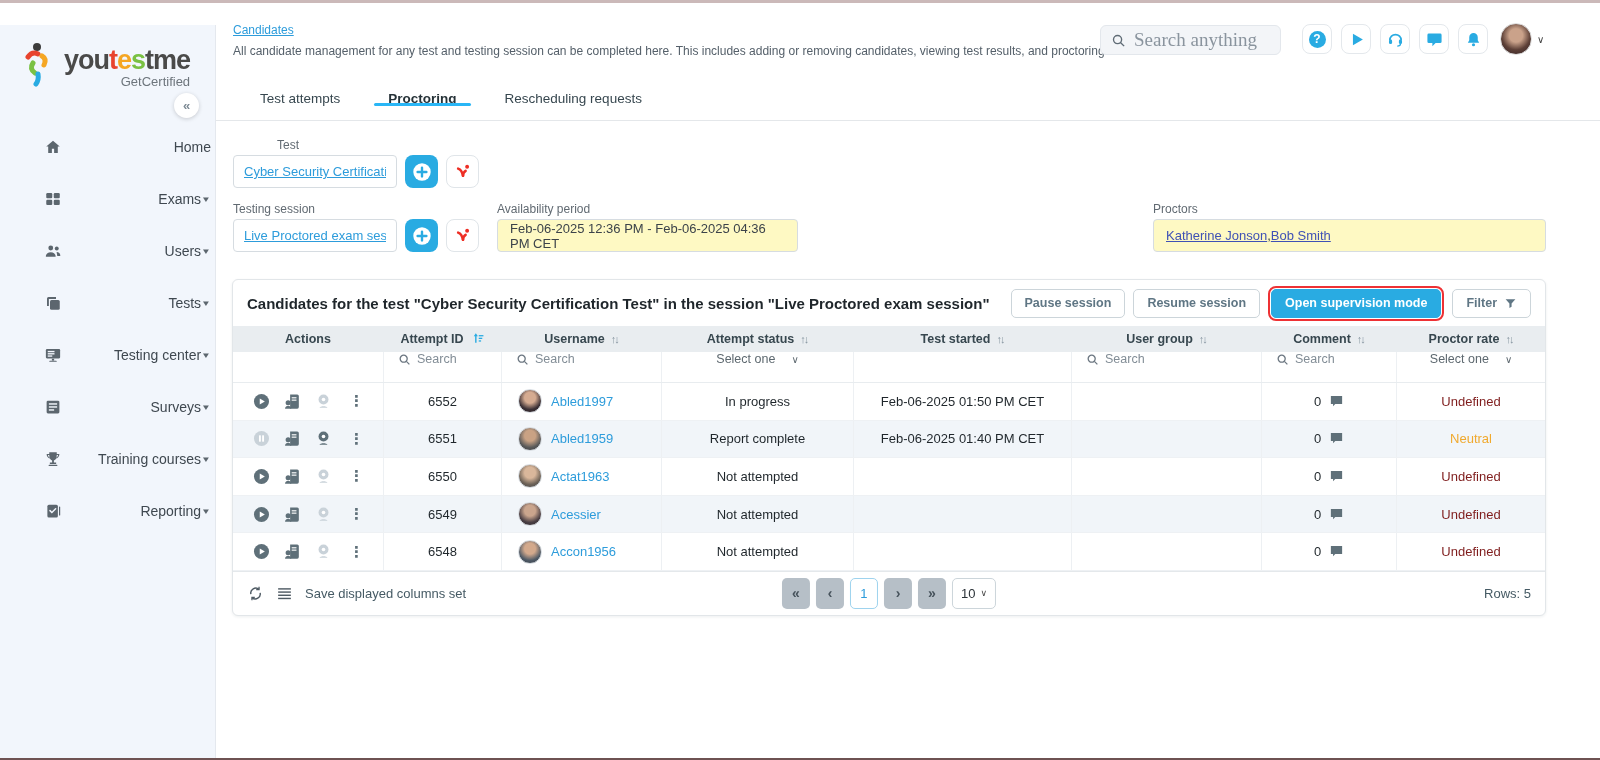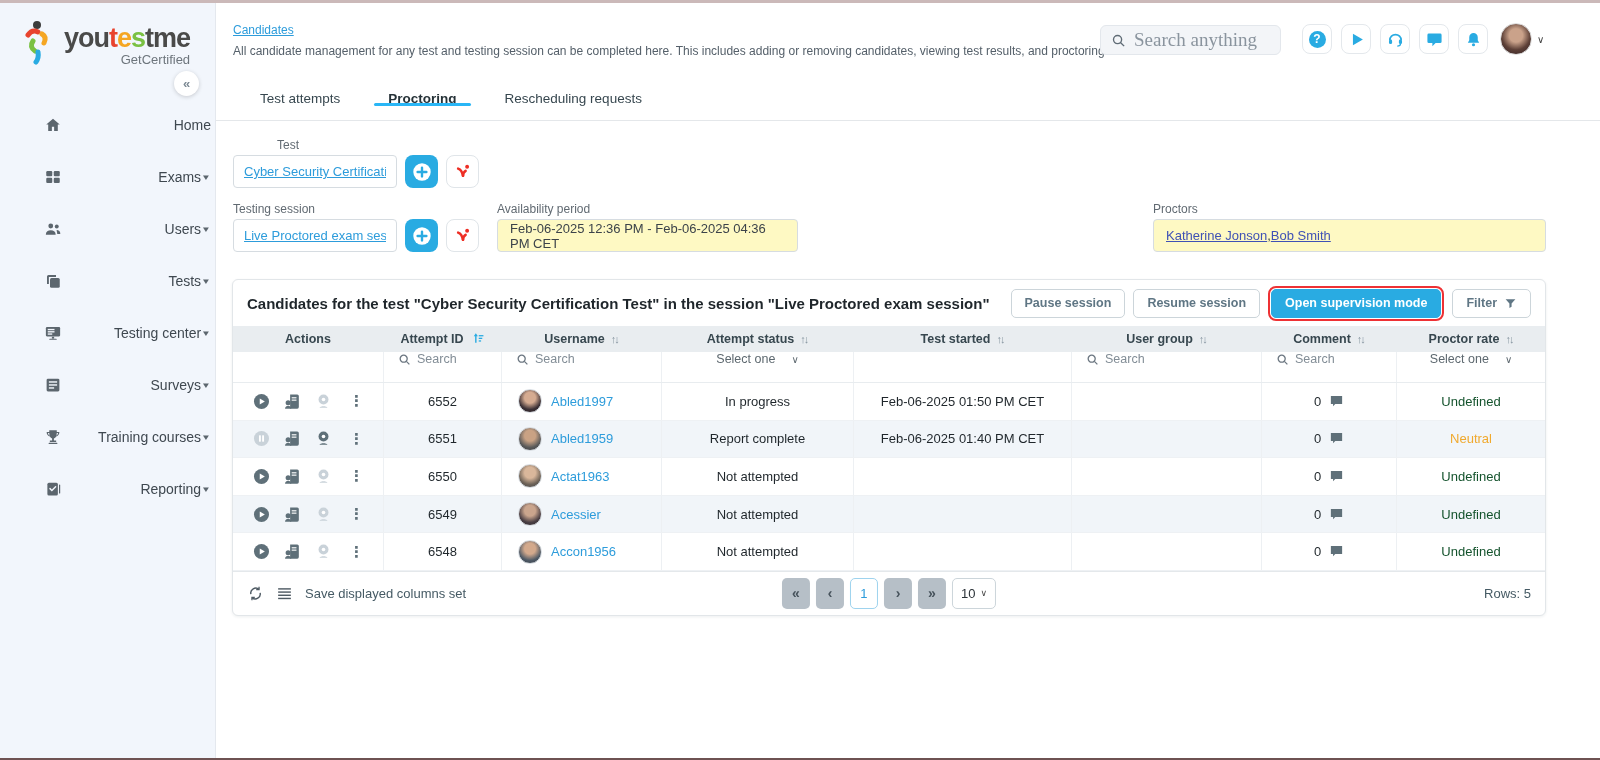--- a/index.html
+++ b/index.html
@@ -3,21 +3,21 @@
 <meta charset="utf-8">
 <style>
   * { margin:0; padding:0; box-sizing:border-box; }
   html,body { width:1600px; height:760px; overflow:hidden; background:#fff;
     font-family:"Liberation Sans","DejaVu Sans",sans-serif; }
   .top-strip { height:3px; background:#cbb9b9; width:100%; }
   .bottom-strip { position:absolute; bottom:0; left:0; width:100%; height:2px; background:#6e5252; }
   .app { display:flex; height:757px; }
 
   
-  .sidebar { position:relative; width:216px; min-width:216px; background:#f2f6fc; border-right:1px solid #e4e8ee; }
+  .sidebar { position:relative; width:216px; min-width:216px; background:#f2f6fc; border-right:1px solid #e4e8ee;margin-top:22px; }
   .logo { position:absolute; top:16px; left:20px; display:flex; align-items:flex-start; gap:6px; }
   .logo-mark { width:38px; height:48px; }
   .logo-textwrap { display:flex; flex-direction:column; align-items:flex-end; margin-top:6px; }
   .logo-text { font-size:27px; font-weight:bold; letter-spacing:-1px; line-height:26px; color:#4a4a49; }
   .ls-red{color:#e8432e}.ls-orange{color:#f5a623}.ls-green{color:#7ac143}.ls-dark{color:#4a4a49}
   .logo-sub { font-size:13px; color:#6d757c; margin-top:1px; }
   .collapse-btn { position:absolute; top:68px; right:16px; width:25px; height:25px; border-radius:50%;
     background:#fff; box-shadow:0 1px 4px rgba(0,0,0,.18); display:flex; align-items:center; justify-content:center;
     color:#7d8a94; font-size:13px; font-weight:bold; cursor:pointer; }
   .nav { position:absolute; top:96px; left:16px; width:100%;text-align:right; }
@@ -122,21 +122,21 @@
   .rowav { width:24px; height:24px; border-radius:50%; flex:none; border:1px solid #d8dde2; }
   .av0{background:radial-gradient(circle at 50% 35%, #d5ab91 0 30%, #3c3136 65%, #23191d 100%);}
   .av1{background:radial-gradient(circle at 50% 35%, #c9a284 0 30%, #5a5a5a 65%, #37373b 100%);}
   .av2{background:radial-gradient(circle at 50% 35%, #d9b79b 0 30%, #6d6257 65%, #41444a 100%);}
   .av3{background:radial-gradient(circle at 50% 35%, #caa58d 0 30%, #4a3f44 65%, #2b2428 100%);}
   .av4{background:radial-gradient(circle at 50% 35%, #d3a98c 0 30%, #4f5a66 65%, #32383f 100%);}
   .user-link { color:#2d9cdb; cursor:pointer; }
   .cell-comment { gap:8px; }
   .cmt-icon { width:15px; height:15px; color:#5f7079; cursor:pointer; }
   .cmt-icon svg { width:15px; height:15px; display:block; }
-  .rate-undefined { color:#14532d; }
+  .rate-undefined { color:#7f1d1d; }
   .rate-neutral { color:#f0a92e; }
 
   .panel-foot { height:44px; border-top:1px solid #e4e8eb; display:flex; align-items:center; padding:0 14px; position:relative; }
   .foot-left { display:flex; align-items:center; gap:12px; }
   .foot-icon { width:17px; height:17px; color:#4e5a63; cursor:pointer; }
   .foot-icon svg { width:17px; height:17px; display:block; }
   .save-cols { font-size:13px; color:#455a64; }
   .pagination { position:absolute; left:50%; transform:translateX(-50%); display:flex; align-items:center; gap:6px; }
   .pg-btn { width:28px; height:31px; border-radius:5px; background:#b6bfc7; color:#47535c; font-size:14px; font-weight:bold;
     display:flex; align-items:center; justify-content:center; cursor:pointer; }

